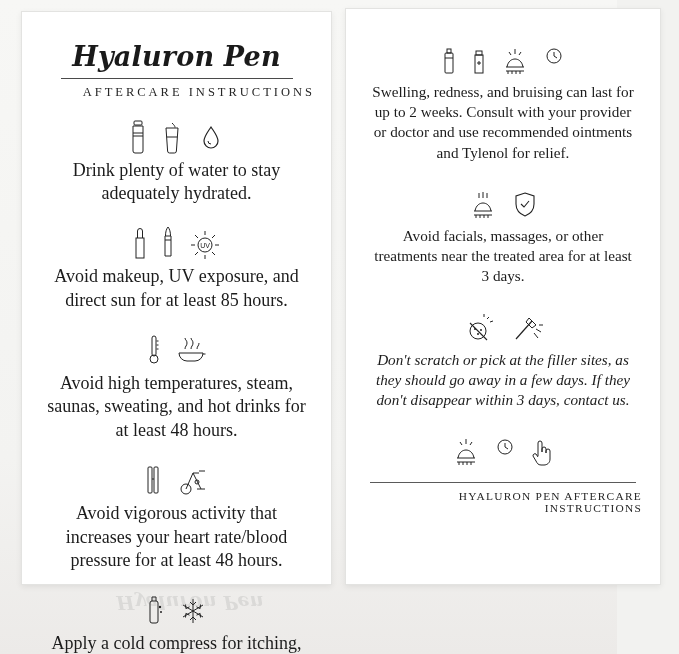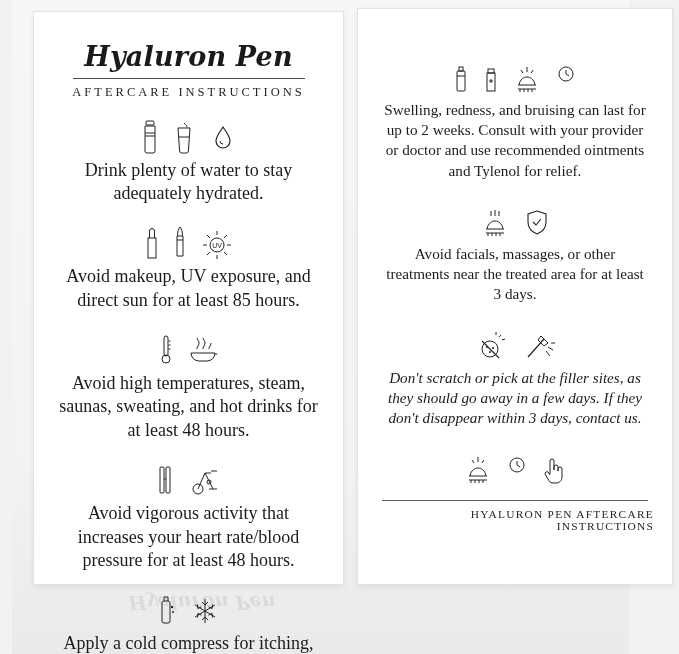--- a/index.html
+++ b/index.html
@@ -10,21 +10,21 @@
   body {
     width: 679px;
     height: 654px;
     font-family: "Liberation Serif", serif;
     overflow: hidden;
     position: relative;
   }
 
   #page {
     position: absolute;
-    left: 12px; top: 0;
+    left: 0; top: 0;
     width: 617px;
     height: 654px;
     background: #fde047;
   }
 
   
   #backdrop {
     position: absolute;
     inset: 0;
     background: linear-gradient(180deg, #f7f7f5 0%, #f3f3f1 70%, #eceae8 100%);
@@ -44,21 +44,21 @@
     width: 311px;
     height: 574px;
     padding: 18px 16px 0 16px;
   }
 
   #card-right {
     left: 345px;
     top: 8px;
     width: 316px;
     height: 577px;
-    padding: 40px 18px 0 18px;
+    padding: 22px 18px 0 18px;
   }
 
   
   .brand-title {
     text-align: center;
     font-family: "DejaVu Serif", serif;
     font-style: italic;
     font-weight: bold;
     font-size: 27px;
     color: #1a1a1a;
@@ -66,21 +66,21 @@
     margin: 12px 0 6px 0;
     line-height: 1.1;
   }
   .rule {
     height: 1px;
     background: #4a4a4a;
     margin: 4px auto 6px auto;
     width: 232px;
   }
   .brand-sub {
-    text-align: center;
+    text-align: right;
     font-family: "Liberation Serif", serif;
     font-size: 12.5px;
     letter-spacing: 3.0px;
     color: #262626;
     margin-bottom: 5px;
   }
 
   
   .block {
     margin-top: 14px;

